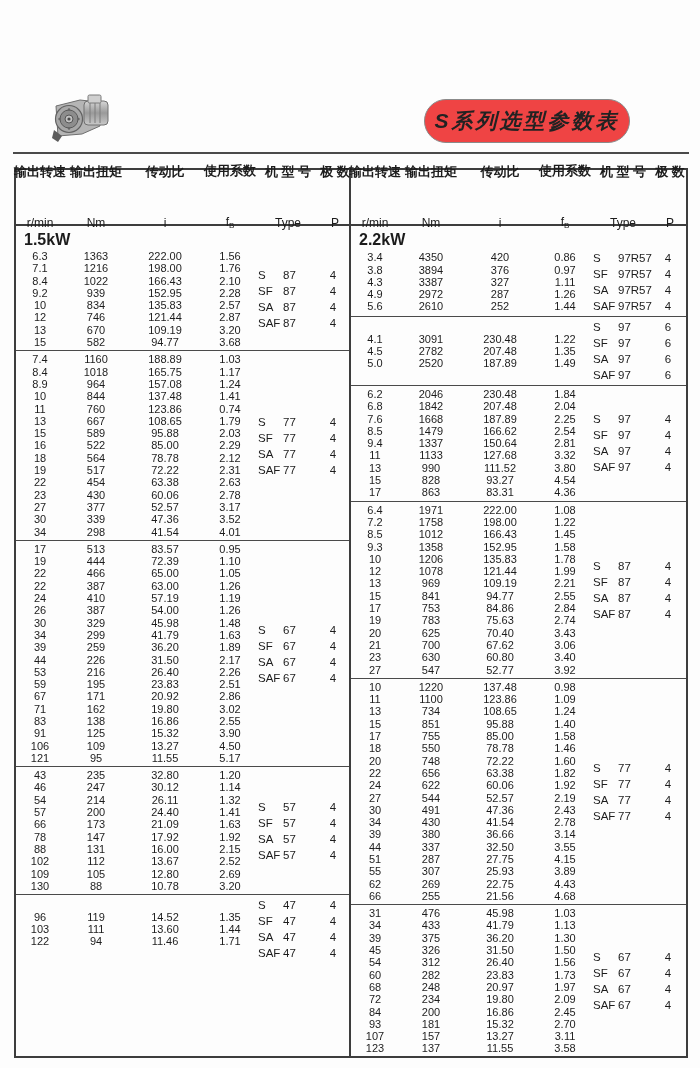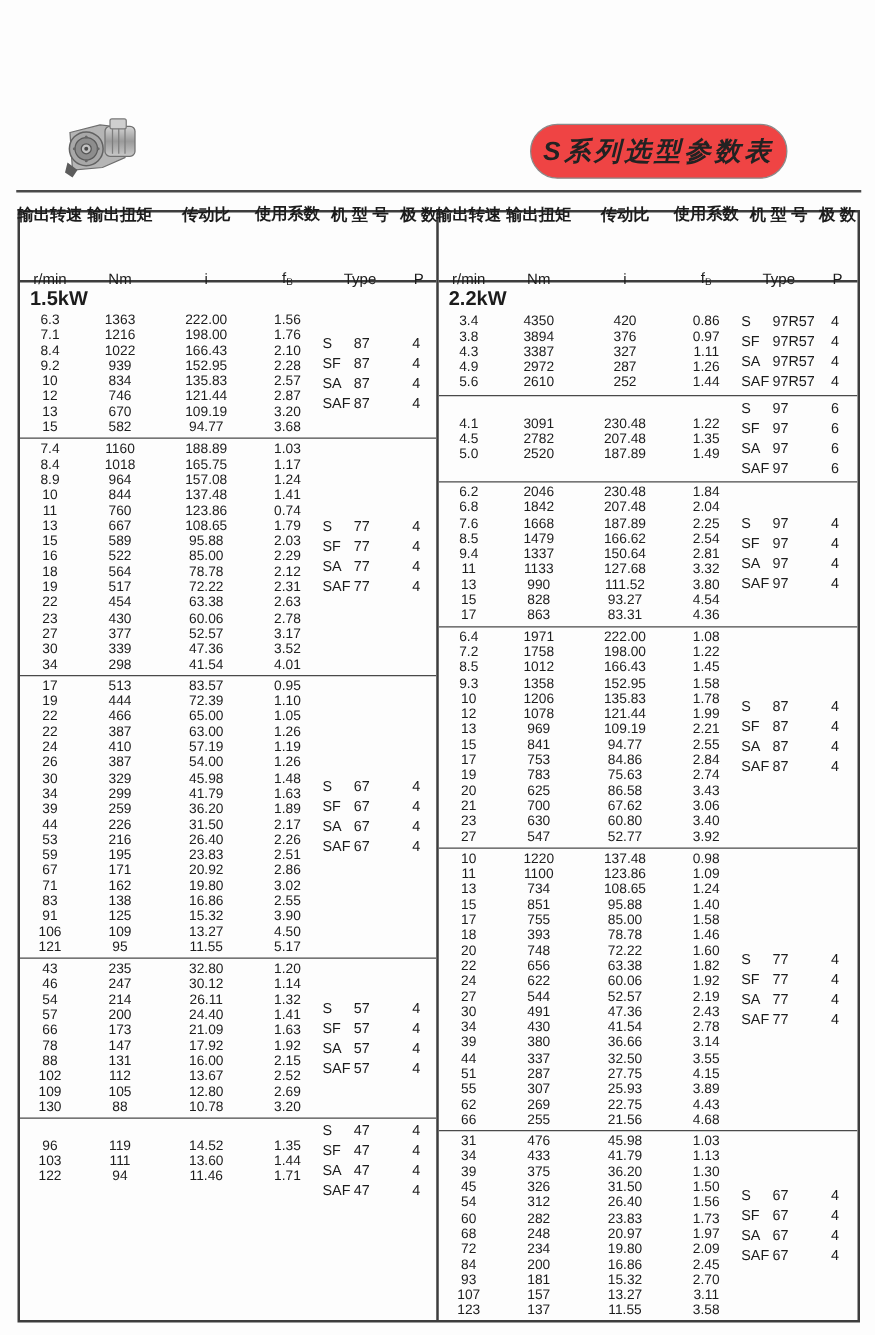--- a/index.html
+++ b/index.html
@@ -743,21 +743,21 @@
                 <span class="cell">17</span>
                 <span class="cell">753</span>
                 <span class="cell">84.86</span>
                 <span class="cell">2.84</span>
                 <span class="cell">19</span>
                 <span class="cell">783</span>
                 <span class="cell">75.63</span>
                 <span class="cell">2.74</span>
                 <span class="cell">20</span>
                 <span class="cell">625</span>
-                <span class="cell">86.58</span>
+                <span class="cell">70.40</span>
                 <span class="cell">3.43</span>
                 <span class="cell">21</span>
                 <span class="cell">700</span>
                 <span class="cell">67.62</span>
                 <span class="cell">3.06</span>
                 <span class="cell">23</span>
                 <span class="cell">630</span>
                 <span class="cell">60.80</span>
                 <span class="cell">3.40</span>
                 <span class="cell">27</span>
@@ -812,21 +812,21 @@
                 <span class="cell">1.24</span>
                 <span class="cell">15</span>
                 <span class="cell">851</span>
                 <span class="cell">95.88</span>
                 <span class="cell">1.40</span>
                 <span class="cell">17</span>
                 <span class="cell">755</span>
                 <span class="cell">85.00</span>
                 <span class="cell">1.58</span>
                 <span class="cell">18</span>
-                <span class="cell">393</span>
+                <span class="cell">550</span>
                 <span class="cell">78.78</span>
                 <span class="cell">1.46</span>
                 <span class="cell">20</span>
                 <span class="cell">748</span>
                 <span class="cell">72.22</span>
                 <span class="cell">1.60</span>
                 <span class="cell">22</span>
                 <span class="cell">656</span>
                 <span class="cell">63.38</span>
                 <span class="cell">1.82</span>

